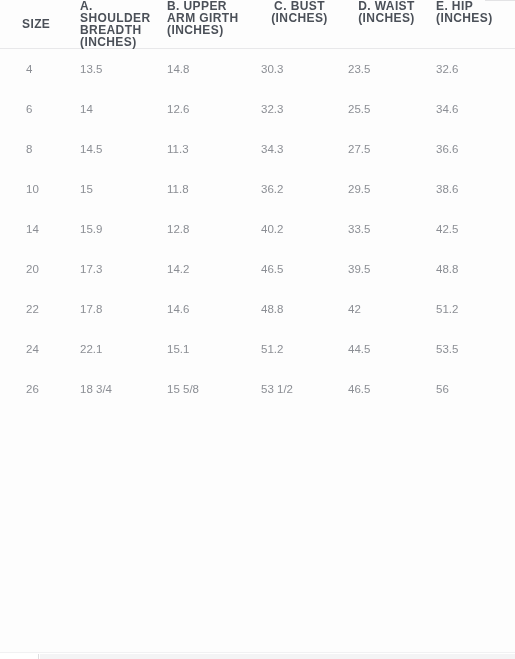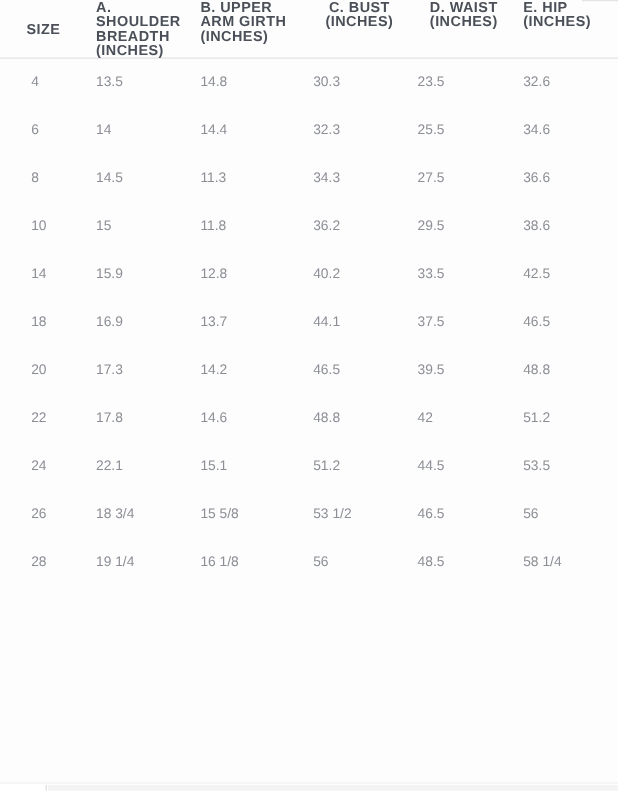--- a/index.html
+++ b/index.html
@@ -163,21 +163,21 @@
           <td class="pad-left">4</td>
           <td class="col-a">13.5</td>
           <td class="col-b">14.8</td>
           <td class="col-c">30.3</td>
           <td class="col-d">23.5</td>
           <td class="col-e">32.6</td>
         </tr>
         <tr>
           <td class="pad-left">6</td>
           <td class="col-a">14</td>
-          <td class="col-b">14.4</td>
+          <td class="col-b">12.6</td>
           <td class="col-c">32.3</td>
           <td class="col-d">25.5</td>
           <td class="col-e">34.6</td>
         </tr>
         <tr>
           <td class="pad-left">8</td>
           <td class="col-a">14.5</td>
           <td class="col-b">11.3</td>
           <td class="col-c">34.3</td>
           <td class="col-d">27.5</td>
@@ -193,28 +193,20 @@
         </tr>
         <tr>
           <td class="pad-left">14</td>
           <td class="col-a">15.9</td>
           <td class="col-b">12.8</td>
           <td class="col-c">40.2</td>
           <td class="col-d">33.5</td>
           <td class="col-e">42.5</td>
         </tr>
         <tr>
-          <td class="pad-left">18</td>
-          <td class="col-a">16.9</td>
-          <td class="col-b">13.7</td>
-          <td class="col-c">44.1</td>
-          <td class="col-d">37.5</td>
-          <td class="col-e">46.5</td>
-        </tr>
-        <tr>
           <td class="pad-left">20</td>
           <td class="col-a">17.3</td>
           <td class="col-b">14.2</td>
           <td class="col-c">46.5</td>
           <td class="col-d">39.5</td>
           <td class="col-e">48.8</td>
         </tr>
         <tr>
           <td class="pad-left">22</td>
           <td class="col-a">17.8</td>
@@ -232,28 +224,20 @@
           <td class="col-e">53.5</td>
         </tr>
         <tr>
           <td class="pad-left">26</td>
           <td class="col-a">18 3/4</td>
           <td class="col-b">15 5/8</td>
           <td class="col-c">53 1/2</td>
           <td class="col-d">46.5</td>
           <td class="col-e">56</td>
         </tr>
-        <tr>
-          <td class="pad-left">28</td>
-          <td class="col-a">19 1/4</td>
-          <td class="col-b">16 1/8</td>
-          <td class="col-c">56</td>
-          <td class="col-d">48.5</td>
-          <td class="col-e">58 1/4</td>
-        </tr>
       </tbody>
   </table>
 
   <div class="bottom-strip">
     <div class="strip-fill"></div>
     <div class="strip-tick"></div>
   </div>
 
 </div>
 

